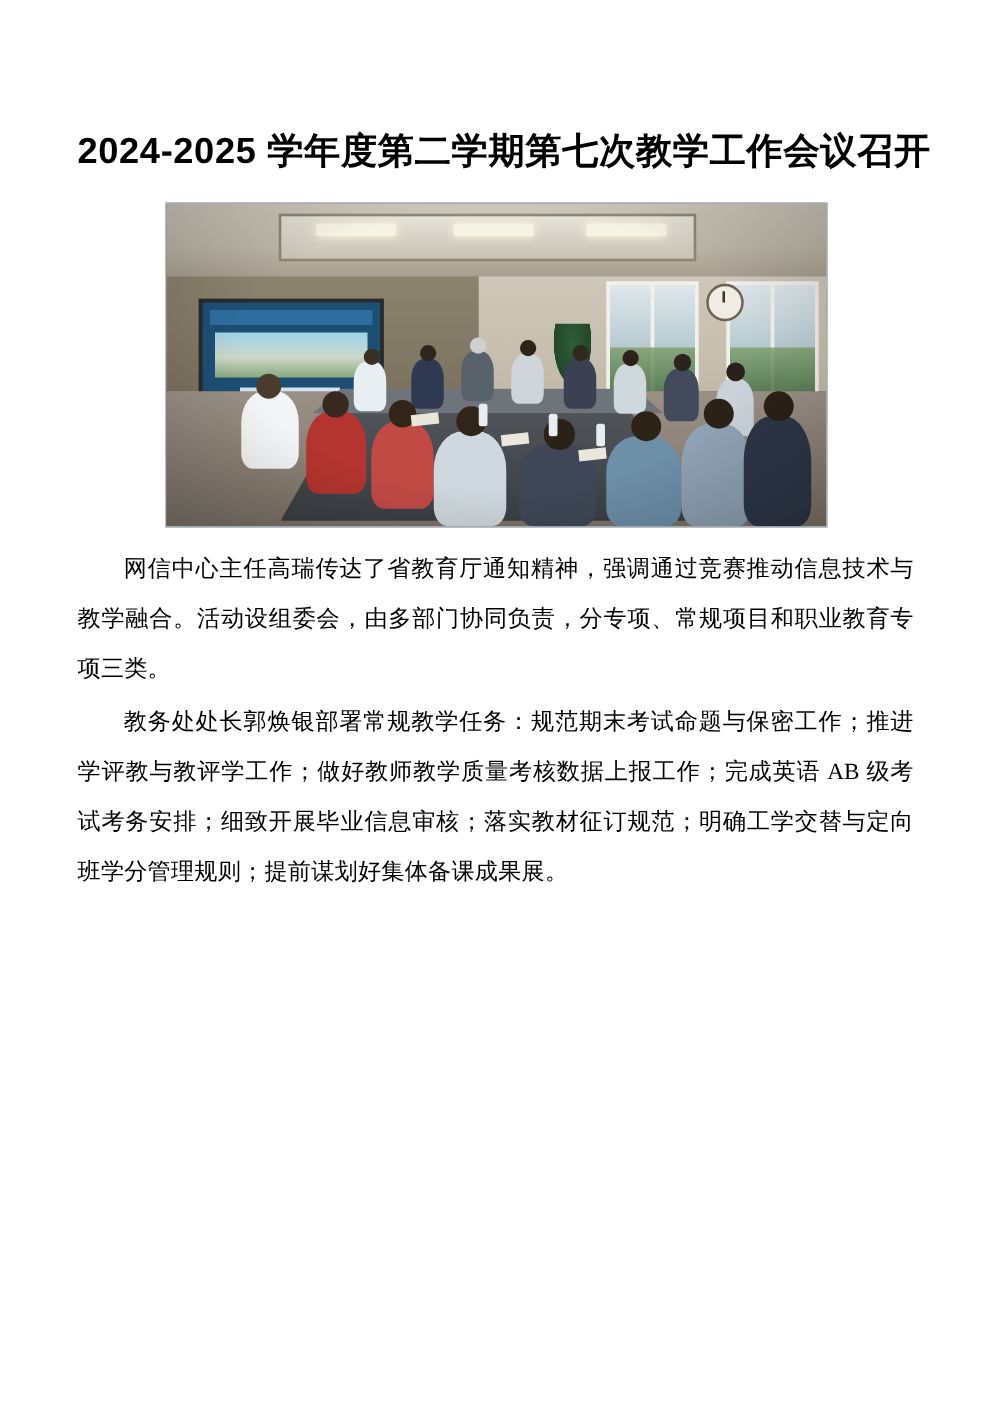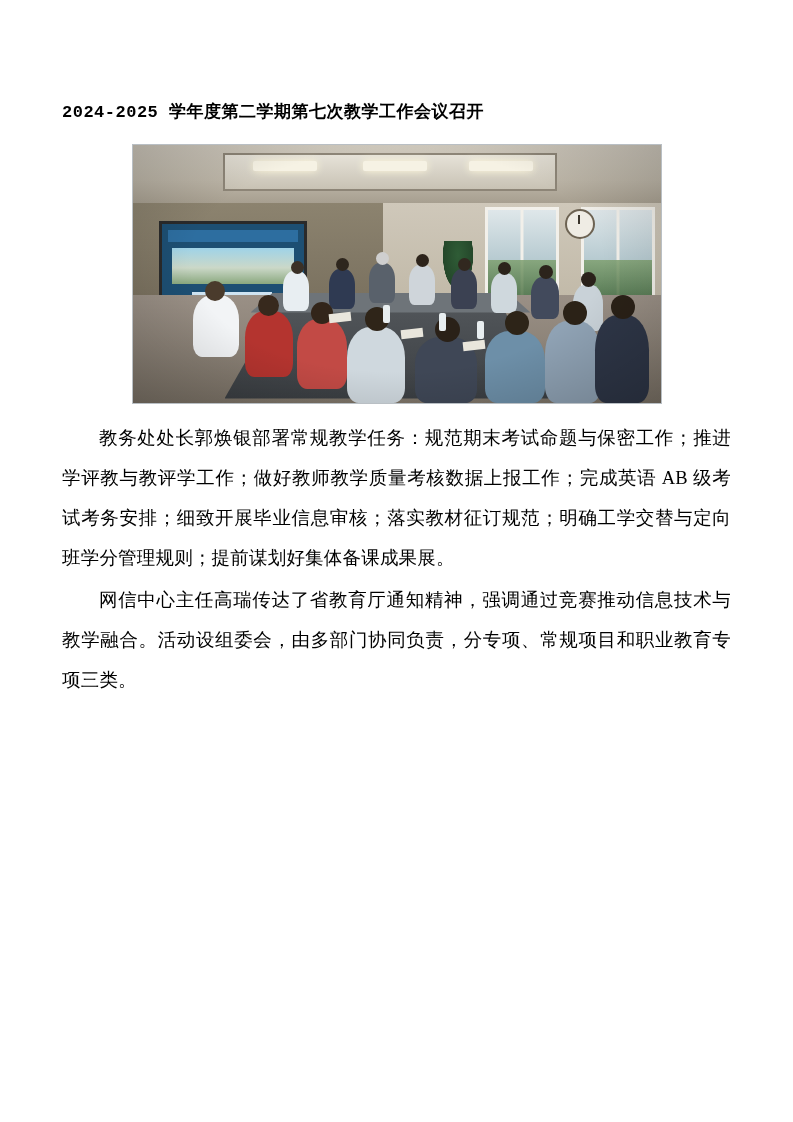--- a/index.html
+++ b/index.html
@@ -13,23 +13,23 @@
     background: #ffffff;
     margin: 0 auto;
     position: relative;
     box-sizing: border-box;
     padding: 78px 62px 60px 62px;
     font-family: "Liberation Serif", "DejaVu Serif", serif;
     color: #000000;
     overflow: hidden;
   }
   .doc-title {
-    font-family: Liberation Mono, monospace;
+    font-family: Liberation Sans, sans-serif;
     font-weight: bold;
-    font-size: 17px;
+    font-size: 29px;
     line-height: 1.5;
     letter-spacing: 0.5px;
     margin: 22px 0 18px 0;
     white-space: nowrap;
   }
   .para {
     font-size: 18.5px;
     line-height: 40px;
     text-align: justify;
     text-justify: inter-ideograph;
@@ -240,16 +240,16 @@
       <div class="ph-bottle" style="left:306px; top:168px;"></div>
       <div class="ph-bottle" style="left:344px; top:176px;"></div>
       <div class="ph-paper" style="left:196px; top:168px;"></div>
       <div class="ph-paper" style="left:268px; top:184px;"></div>
       <div class="ph-paper" style="left:330px; top:196px;"></div>
 
       <div class="ph-vig"></div>
     </div>
   </div>
 
+  <p class="para">网信中心主任高瑞传达了省教育厅通知精神，强调通过竞赛推动信息技术与教学融合。活动设组委会，由多部门协同负责，分专项、常规项目和职业教育专项三类。</p>
   <p class="para">教务处处长郭焕银部署常规教学任务：规范期末考试命题与保密工作；推进学评教与教评学工作；做好教师教学质量考核数据上报工作；完成英语 AB 级考试考务安排；细致开展毕业信息审核；落实教材征订规范；明确工学交替与定向班学分管理规则；提前谋划好集体备课成果展。</p>
-  <p class="para">网信中心主任高瑞传达了省教育厅通知精神，强调通过竞赛推动信息技术与教学融合。活动设组委会，由多部门协同负责，分专项、常规项目和职业教育专项三类。</p>
 
 </div>
 
 </body></html>

